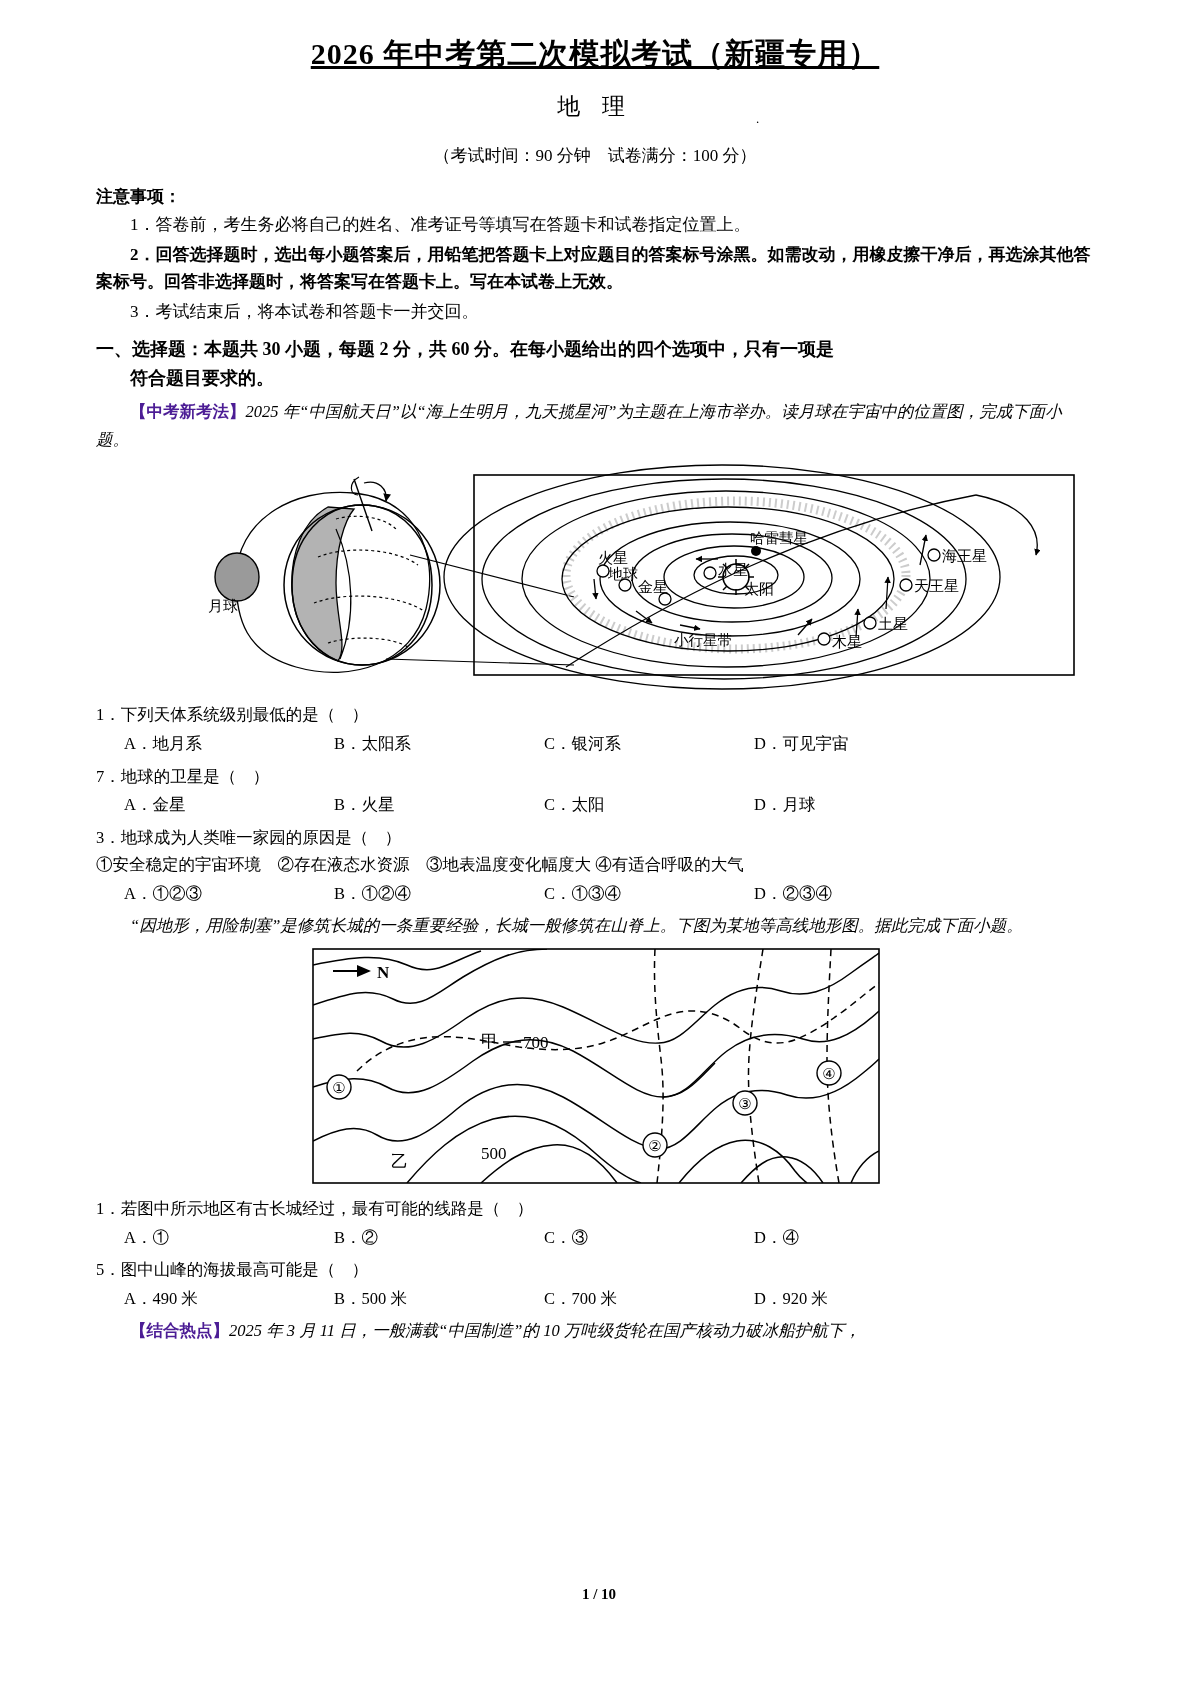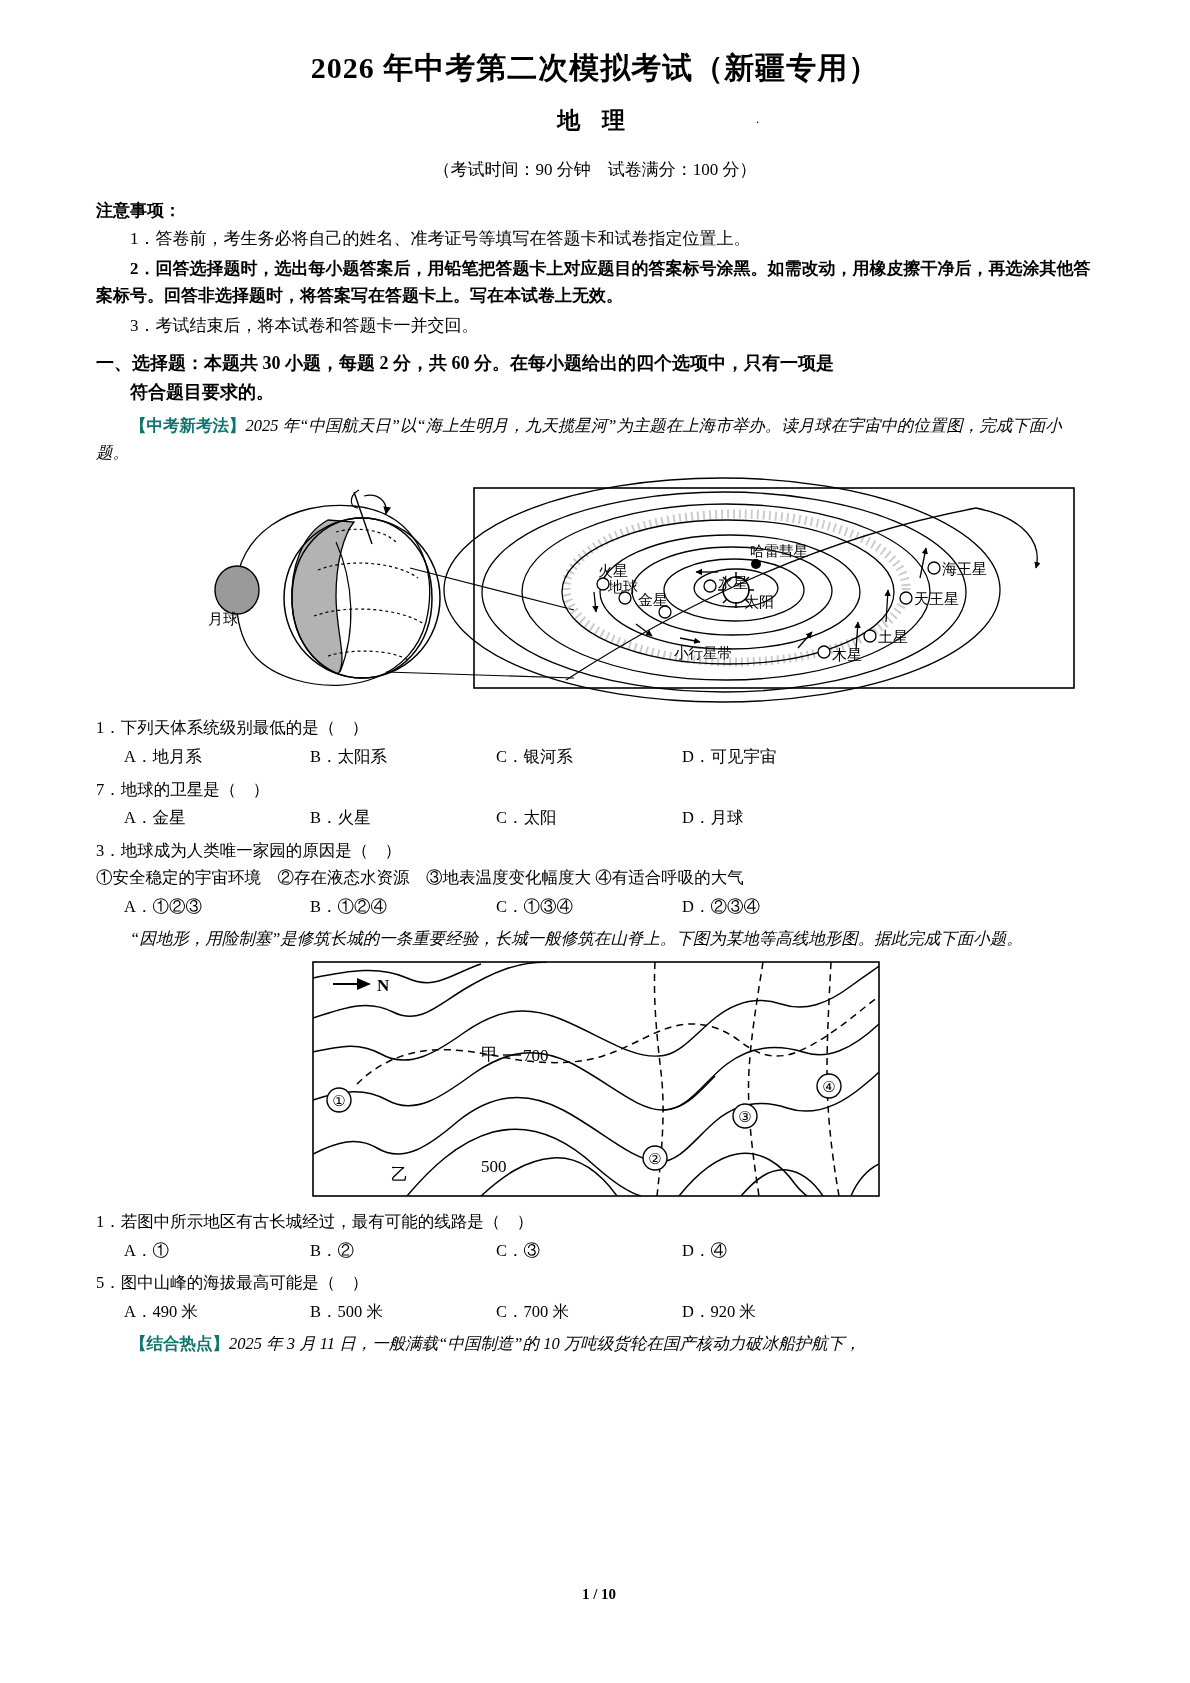--- a/index.html
+++ b/index.html
@@ -31,27 +31,28 @@
     color: #000;
   }
 
   
   .title-main {
     text-align: center;
     font-size: 30px;
     font-weight: bold;
     letter-spacing: 1px;
     margin: 0;
-    padding-top: 48px;
-    font-family: "Liberation Serif", "DejaVu Serif", serif;
+    padding-top: 34px;
+    font-family: "Liberation Serif", "DejaVu Serif", serif;
+    text-decoration: underline;
   }
   .title-sub {
     text-align: center;
     font-size: 23px;
-    font-weight: bold;
+    font-weight: normal;
     margin: 16px 0 0 0;
     letter-spacing: 8px;
   }
   .title-info {
     text-align: center;
     font-size: 17px;
     margin: 22px 0 0 0;
     font-family: "Liberation Serif", "DejaVu Serif", serif;
   }
 
@@ -81,37 +82,39 @@
   
   .passage {
     font-size: 16.5px;
     line-height: 1.62;
     margin: 6px 0 0 0;
     text-indent: 34px;
     font-family: "Liberation Serif", "DejaVu Serif", serif;
     font-style: italic;
   }
   .passage .tag {
-    color: #0f766e;
+    color: #4c1d95;
     font-style: normal;
     font-weight: bold;
+    font-family: Liberation Mono, monospace;
   }
 
   
   .q {
     font-size: 16.5px;
     line-height: 1.55;
     margin: 7px 0 0 0;
   }
   .q-stem { margin: 0; }
   .opts {
     display: flex;
     font-size: 16.5px;
     margin: 3px 0 0 0;
     padding-left: 28px;
+    gap: 24px;
   }
   .opts > span { width: 186px; display: inline-block; }
   .opts > span:last-child { width: auto; }
   .subopts {
     font-size: 16.5px;
     margin: 3px 0 0 0;
     line-height: 1.5;
   }
 
   

